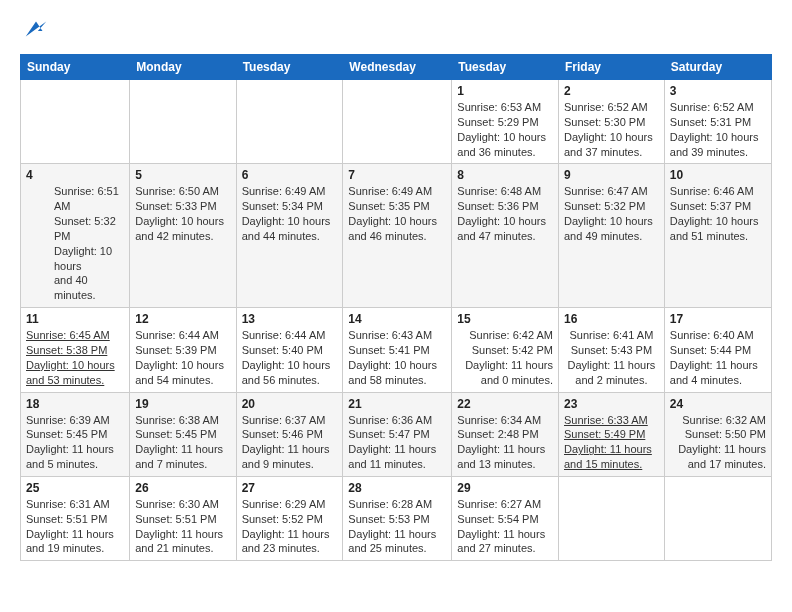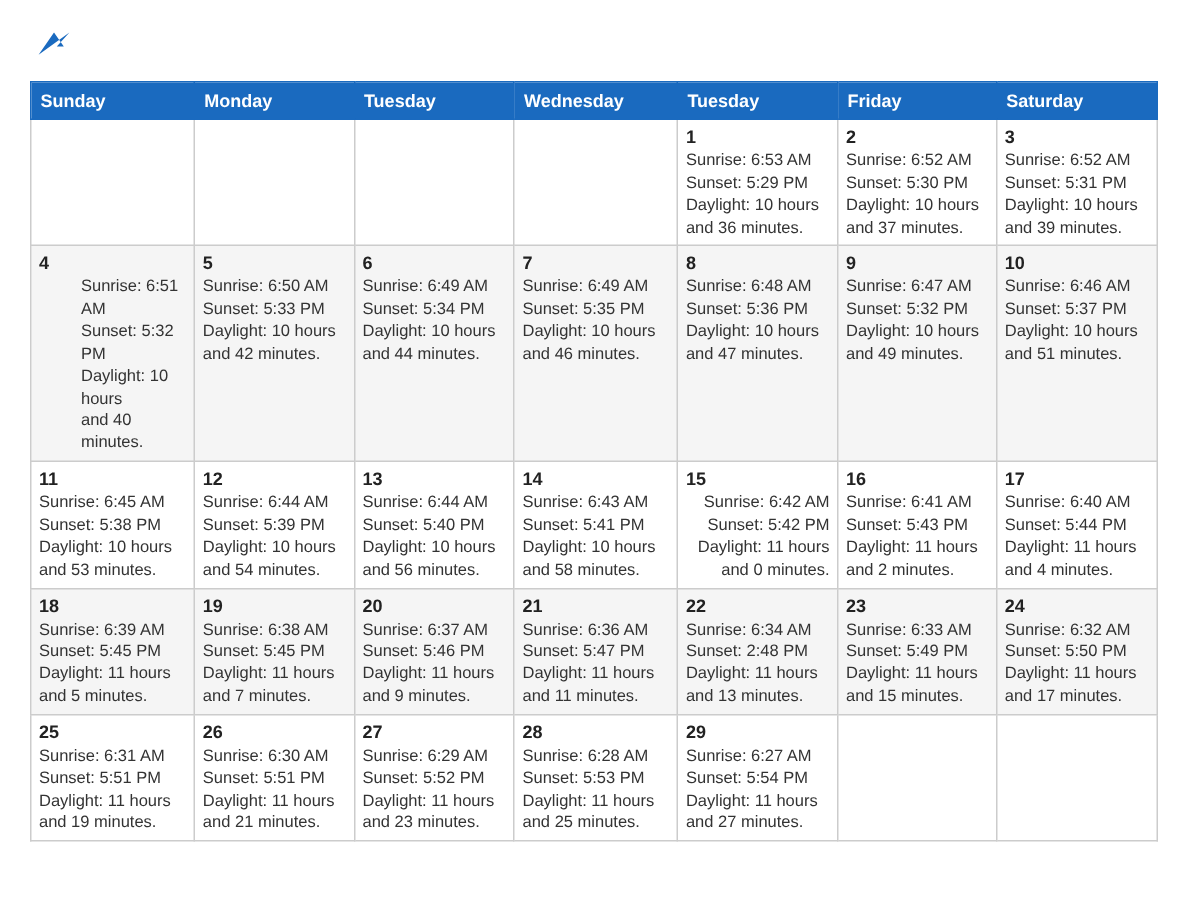--- a/index.html
+++ b/index.html
@@ -198,21 +198,21 @@
             <div class="day-number">10</div>
             <div class="day-detail" style="white-space: pre-line;">Sunrise: 6:46 AM
 Sunset: 5:37 PM
 Daylight: 10 hours
 and 51 minutes.</div>
           </td>
         </tr>
         <tr>
           <td>
             <div class="day-number">11</div>
-            <div class="day-detail" style="white-space: pre-line;">Sunrise: 6:45 AM
+            <div class="day-detail" style="white-space: pre-line; text-decoration: underline;">Sunrise: 6:45 AM
 Sunset: 5:38 PM
 Daylight: 10 hours
 and 53 minutes.</div>
           </td>
           <td>
             <div class="day-number">12</div>
             <div class="day-detail" style="white-space: pre-line;">Sunrise: 6:44 AM
 Sunset: 5:39 PM
 Daylight: 10 hours
 and 54 minutes.</div>
@@ -233,21 +233,21 @@
           </td>
           <td>
             <div class="day-number">15</div>
             <div class="day-detail" style="white-space: pre-line; text-align: right;">Sunrise: 6:42 AM
 Sunset: 5:42 PM
 Daylight: 11 hours
 and 0 minutes.</div>
           </td>
           <td>
             <div class="day-number">16</div>
-            <div class="day-detail" style="white-space: pre-line;">Sunrise: 6:41 AM
+            <div class="day-detail" style="white-space: pre-line; text-align: center;">Sunrise: 6:41 AM
 Sunset: 5:43 PM
 Daylight: 11 hours
 and 2 minutes.</div>
           </td>
           <td>
             <div class="day-number">17</div>
             <div class="day-detail" style="white-space: pre-line;">Sunrise: 6:40 AM
 Sunset: 5:44 PM
 Daylight: 11 hours
 and 4 minutes.</div>
@@ -284,28 +284,28 @@
           </td>
           <td>
             <div class="day-number">22</div>
             <div class="day-detail" style="white-space: pre-line;">Sunrise: 6:34 AM
 Sunset: 2:48 PM
 Daylight: 11 hours
 and 13 minutes.</div>
           </td>
           <td>
             <div class="day-number">23</div>
-            <div class="day-detail" style="white-space: pre-line;">Sunrise: 6:33 AM
+            <div class="day-detail" style="white-space: pre-line; text-decoration: underline;">Sunrise: 6:33 AM
 Sunset: 5:49 PM
 Daylight: 11 hours
 and 15 minutes.</div>
           </td>
           <td>
             <div class="day-number">24</div>
-            <div class="day-detail" style="white-space: pre-line;">Sunrise: 6:32 AM
+            <div class="day-detail" style="white-space: pre-line; text-align: right;">Sunrise: 6:32 AM
 Sunset: 5:50 PM
 Daylight: 11 hours
 and 17 minutes.</div>
           </td>
         </tr>
         <tr>
           <td>
             <div class="day-number">25</div>
             <div class="day-detail" style="white-space: pre-line;">Sunrise: 6:31 AM
 Sunset: 5:51 PM

